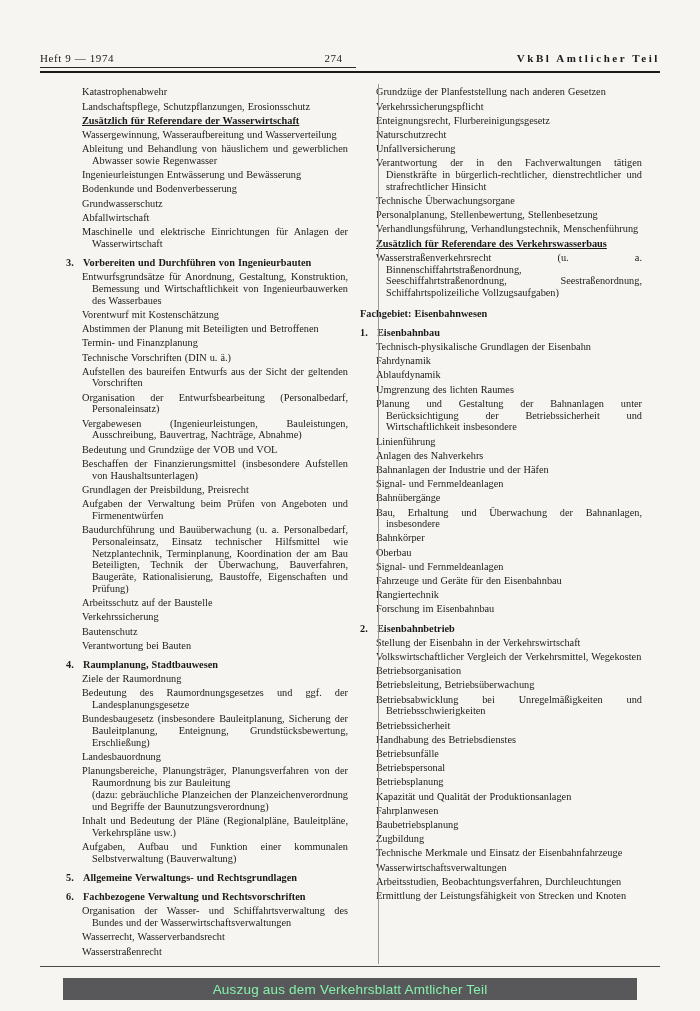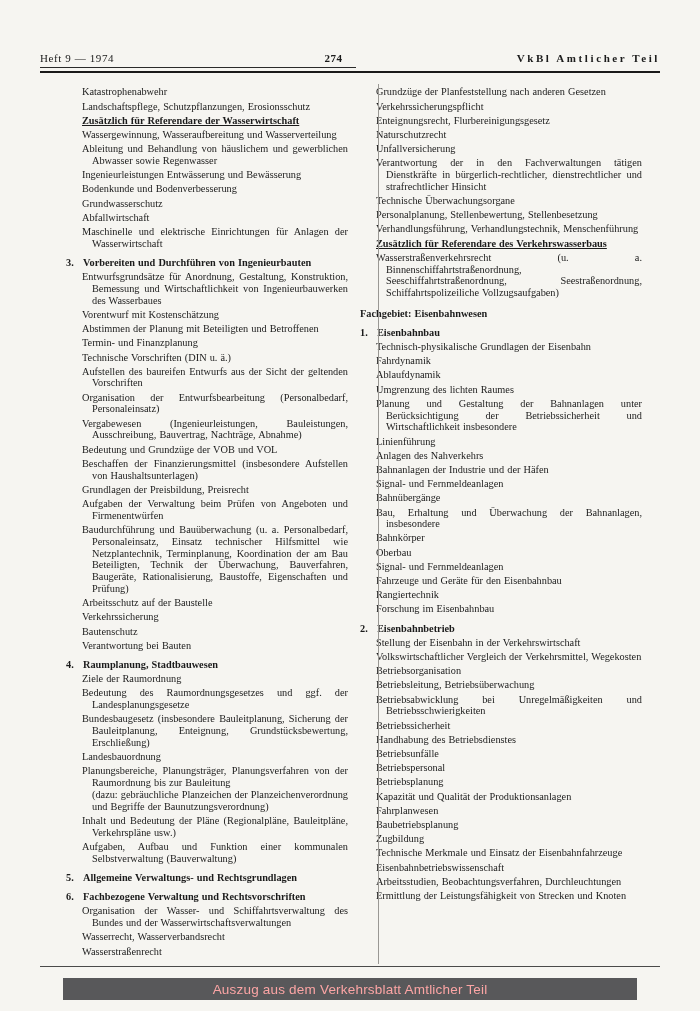--- a/index.html
+++ b/index.html
@@ -13,21 +13,21 @@
     position:relative;width:700px;height:1011px;
     background:#f6f5f1;color:#1b1b1b;overflow:hidden;
   }
   
   .hdr{
     position:absolute;top:52px;left:40px;right:40px;height:16px;
     display:flex;align-items:baseline;justify-content:space-between;
     font-size:11px;
   }
   .hdr .issue{letter-spacing:.6px;}
-  .hdr .pageno{font-weight:bold;letter-spacing:.5px;transform:translateX(18px);text-align:right;}
+  .hdr .pageno{font-weight:normal;letter-spacing:.5px;transform:translateX(18px);text-align:right;}
   .hdr .vkbl{font-weight:bold;letter-spacing:2.6px;}
   .rule-half{
     position:absolute;top:67px;left:40px;width:316px;height:1px;background:#2a2a2a;
   }
   .rule-thick{
     position:absolute;top:71px;left:40px;width:620px;height:2.4px;background:#1a1a1a;
   }
   
   .cols{
     position:absolute;top:84px;left:66px;width:576px;height:880px;
@@ -171,25 +171,25 @@
             <div class="blk item lvl0">Betriebssicherheit</div>
             <div class="blk item lvl1">Handhabung des Betriebsdienstes</div>
             <div class="blk item lvl1">Betriebsunfälle</div>
             <div class="blk item lvl1">Betriebspersonal</div>
             <div class="blk item lvl0">Betriebsplanung</div>
             <div class="blk item lvl1">Kapazität und Qualität der Produktionsanlagen</div>
             <div class="blk item lvl1">Fahrplanwesen</div>
             <div class="blk item lvl1">Baubetriebsplanung</div>
             <div class="blk item lvl1">Zugbildung</div>
             <div class="blk item lvl0">Technische Merkmale und Einsatz der Eisenbahnfahrzeuge</div>
-            <div class="blk item lvl0">Eisenbahnbetriebswissenschaft</div>
+            <div class="blk item lvl0">Wasserwirtschaftsverwaltungen</div>
             <div class="blk item lvl1">Arbeitsstudien, Beobachtungsverfahren, Durchleuchtungen</div>
             <div class="blk item lvl1">Ermittlung der Leistungsfähigkeit von Strecken und Knoten</div>
           </section>
       </div>
       <div class="divider"></div>
     </div>
   </div>
 
   <div class="rule-bottom"></div>
-  <div class="banner" style="background: rgb(88, 88, 90); color: #fca5a5;">Auszug aus dem Verkehrsblatt Amtlicher Teil</div>
+  <div class="banner" style="background: rgb(88, 88, 90); color: #86efac;">Auszug aus dem Verkehrsblatt Amtlicher Teil</div>
 
 </div>
 
 </body></html>

